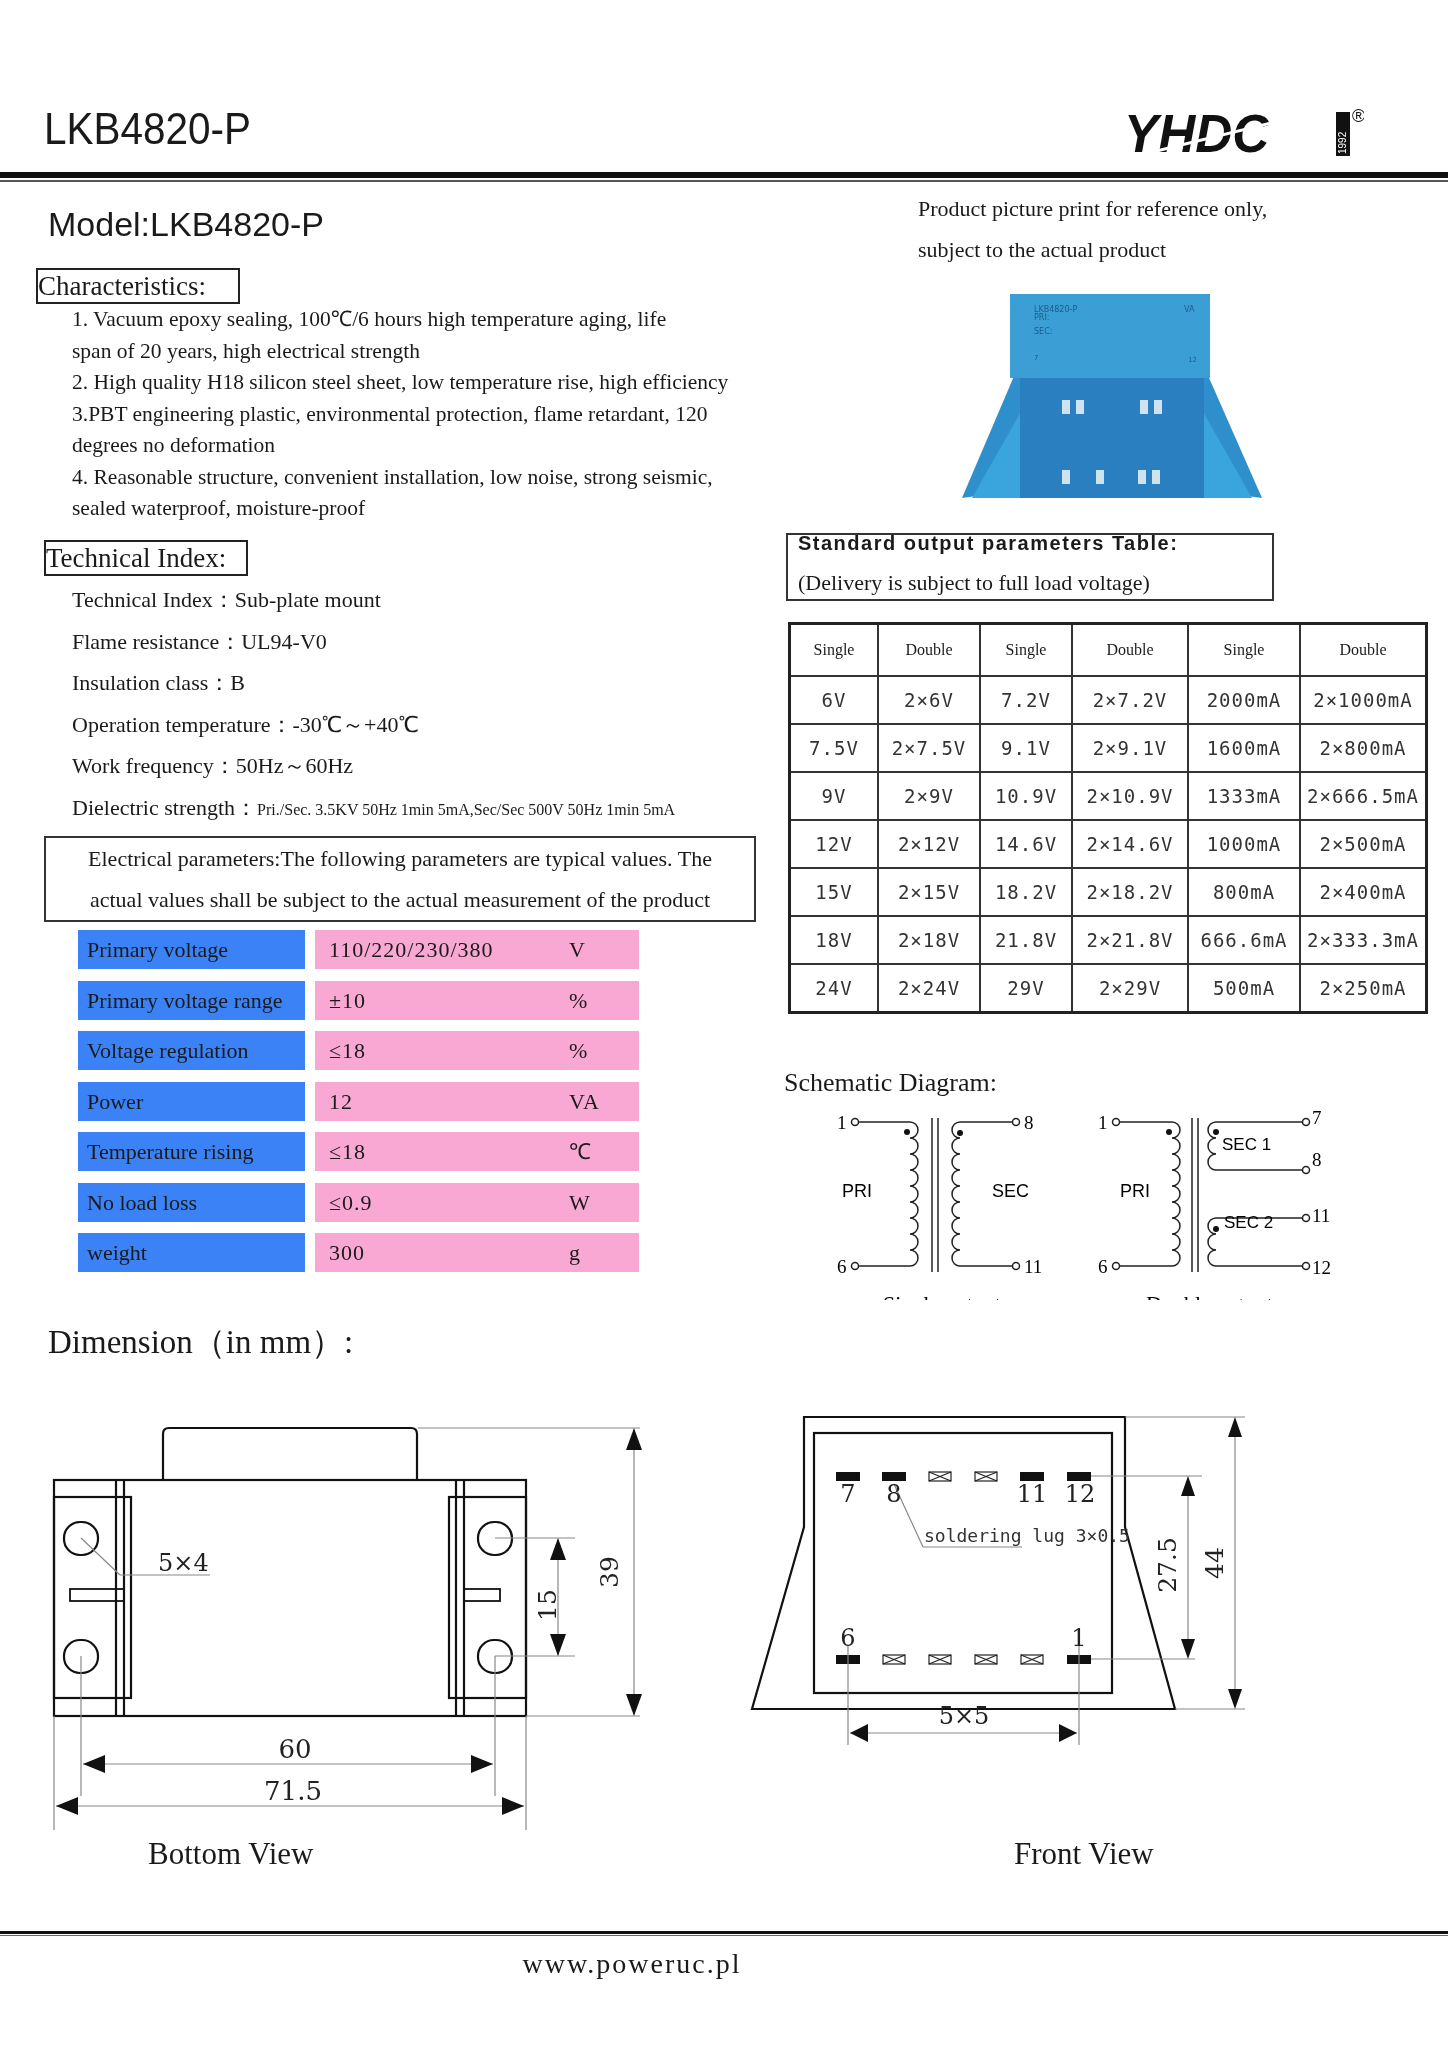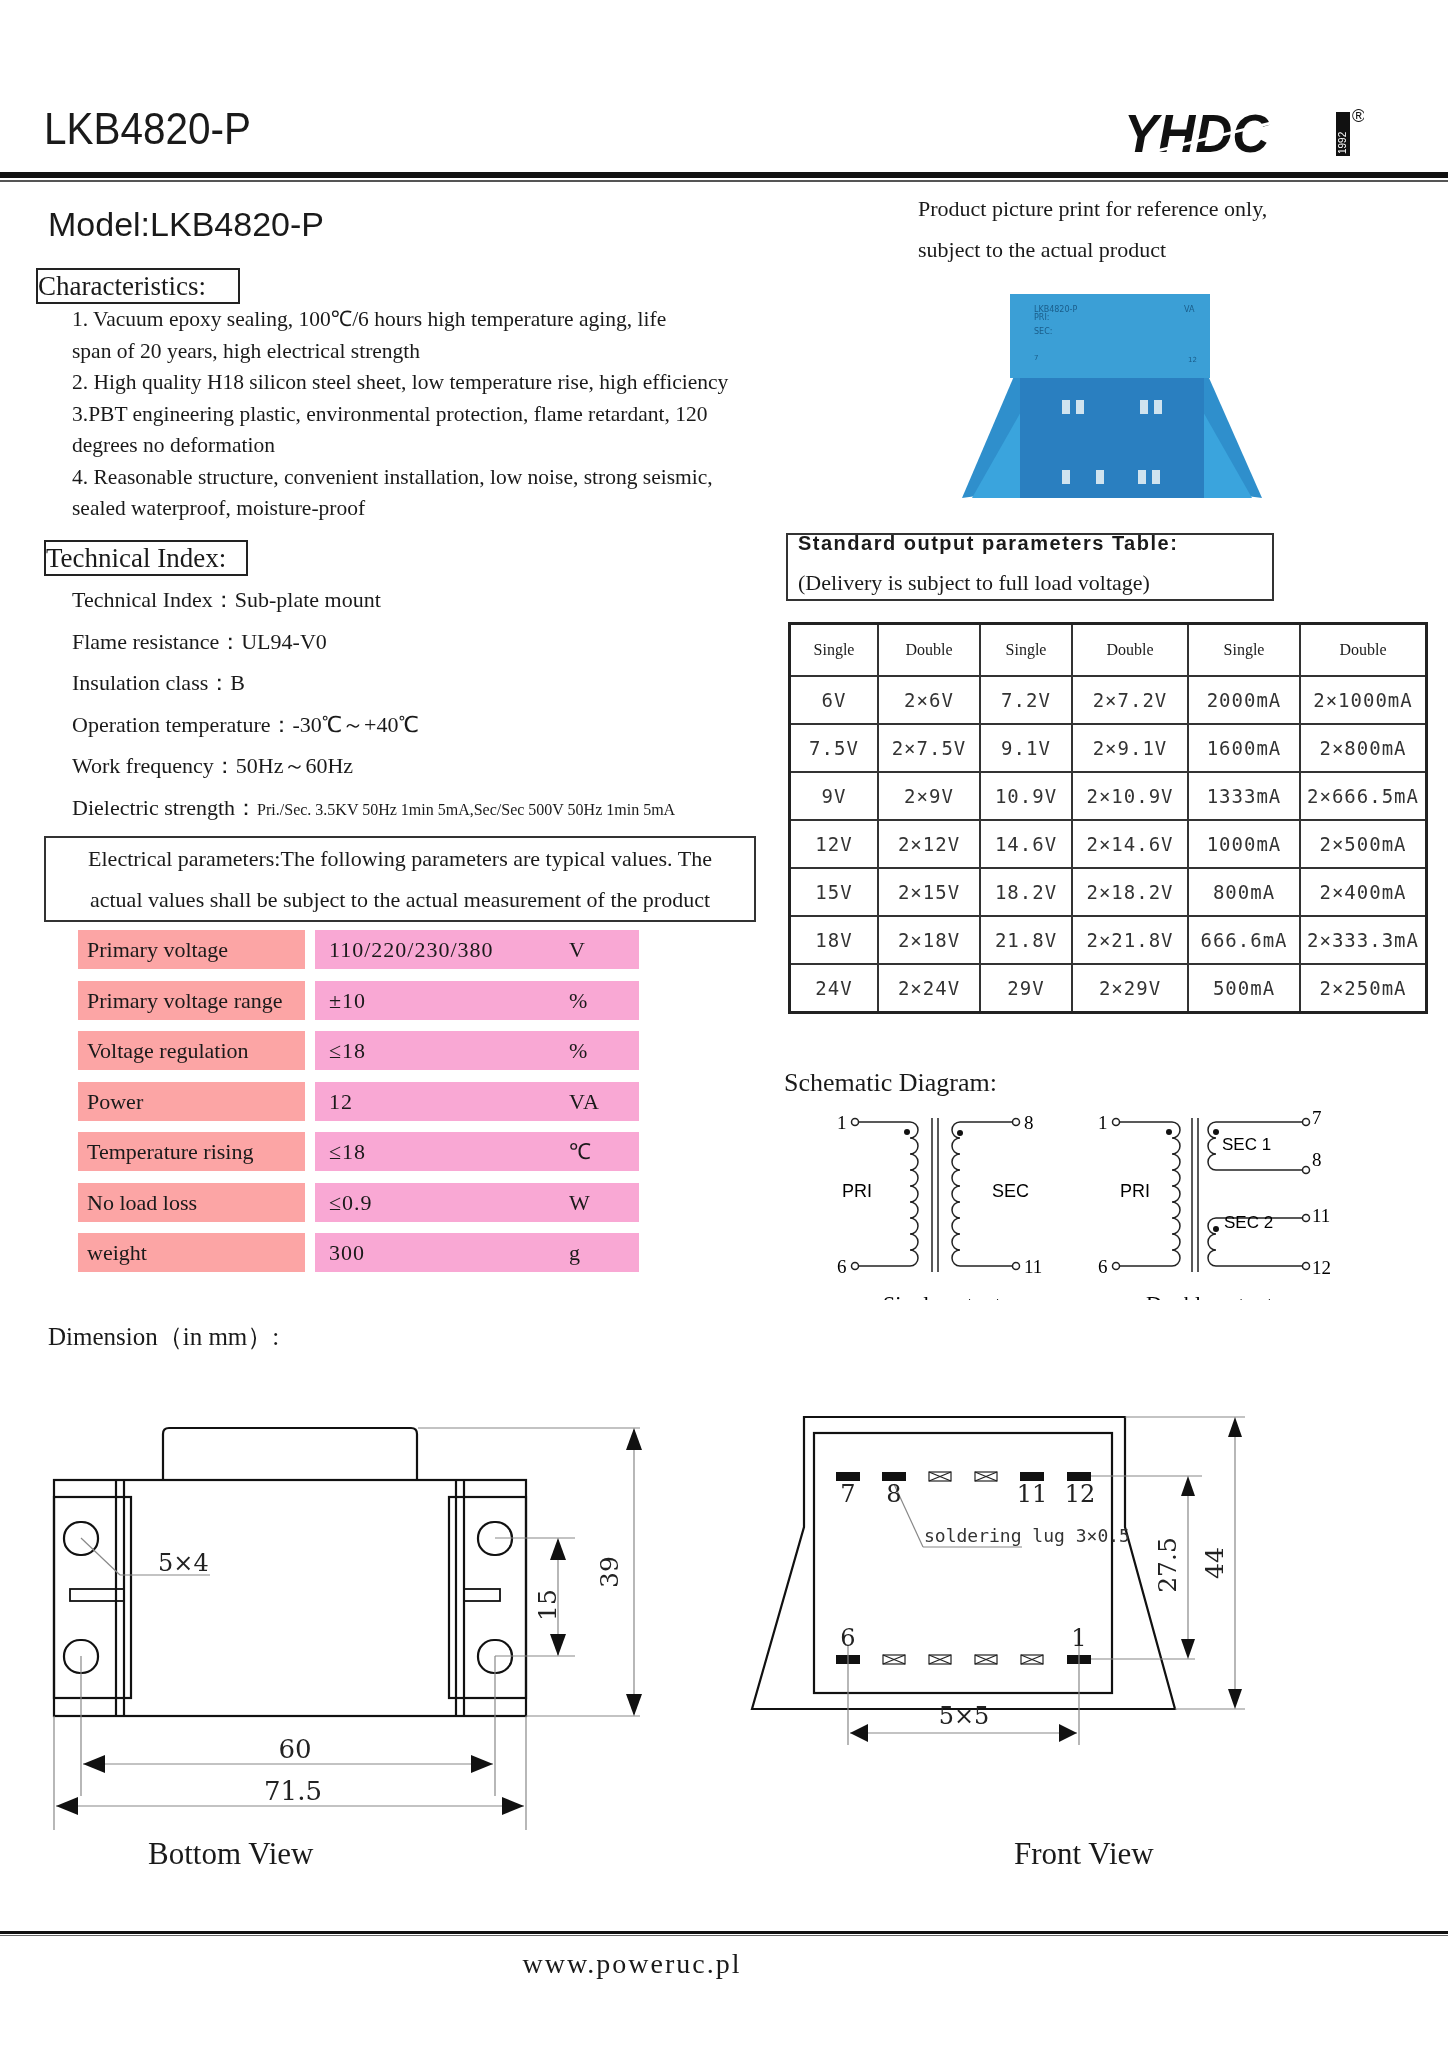--- a/index.html
+++ b/index.html
@@ -20,21 +20,21 @@
 
   #tech-head { left:44px; top:540px; width:200px; }
   .tech-list { left:72px; top:582px; font-size:22px; }
   .tech-list div { height:41.5px; line-height:36px; white-space:nowrap; }
   .tech-list .small { font-size:16px; }
 
   #elec-note { left:44px; top:836px; width:708px; border:2px solid #333; font-size:22px; line-height:41px; text-align:center; }
 
   .params { left:78px; top:930px; }
   .prow { display:flex; height:39px; margin-bottom:11.5px; }
-  .pl { width:218px; background:#fca5a5; font-size:22px; line-height:40px; padding-left:9px; margin-right:10px; }
+  .pl { width:218px; background:#3b82f6; font-size:22px; line-height:40px; padding-left:9px; margin-right:10px; }
   .pv { width:310px; background:#f9a8d4; font-size:22px; line-height:40px; padding-left:14px; display:flex; letter-spacing:1px; }
   .pv .val { width:240px; }
   .pv .unit { width:60px; text-align:left; }
 
   #pic-note { left:918px; top:188px; font-size:22px; line-height:41px; }
   #photo { left:962px; top:290px; width:300px; height:218px; }
 
   #std-box { left:786px; top:533px; width:484px; border:2px solid #333; height:64px; }
   #std-title { left:798px; top:532px; font-size:20px; font-weight:bold; letter-spacing:1.5px; font-family:"Liberation Sans", sans-serif; }
   #std-sub { left:798px; top:570px; font-size:22px; }
@@ -43,21 +43,21 @@
   #out-table td { border:2px solid #333; text-align:center; padding:0; height:46px; }
   #out-table .h1 td { height:44px; }
   #out-table .h1 .big { font-size:23px; }
   #out-table .h1 .small { font-size:20px; transform:scaleX(0.85); }
   #out-table .h2 td { font-size:16px; height:50px; }
   #out-table .d td { font-family:"DejaVu Sans Mono", monospace; font-size:19px; letter-spacing:1px; color:#333; }
 
   #schem-title { left:784px; top:1068px; font-size:26px; }
   #schem { left:780px; top:1100px; width:560px; height:200px; }
 
-  #dim-title { left:48px; top:1320px; font-size:25px; }
+  #dim-title { left:48px; top:1320px; font-size:33px; }
   #bottom-view { left:30px; top:1400px; width:660px; height:440px; }
   #front-view { left:740px; top:1400px; width:620px; height:440px; }
   .caption { font-size:31px; }
   #bottom-caption { left:148px; top:1836px; }
   #front-caption { left:1014px; top:1836px; }
 
   #footer-rule-1 { left:0; top:1931px; width:1448px; height:3px; background:#111; }
   #footer-rule-2 { left:0; top:1935px; width:1448px; height:1px; background:#666; }
   #footer-url { left:0; top:1948px; width:1264px; text-align:center; font-size:28px; letter-spacing:2px; }
 </style>

